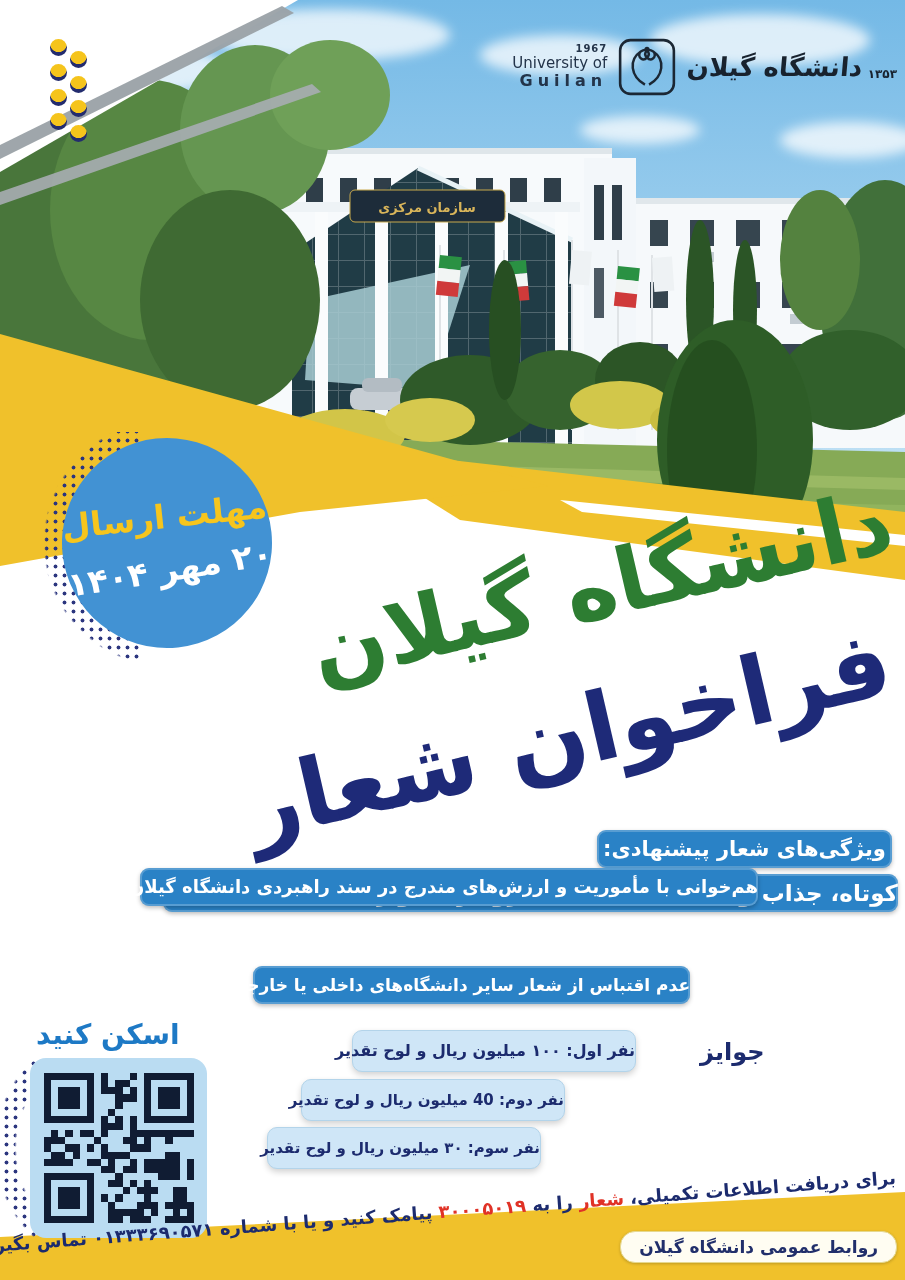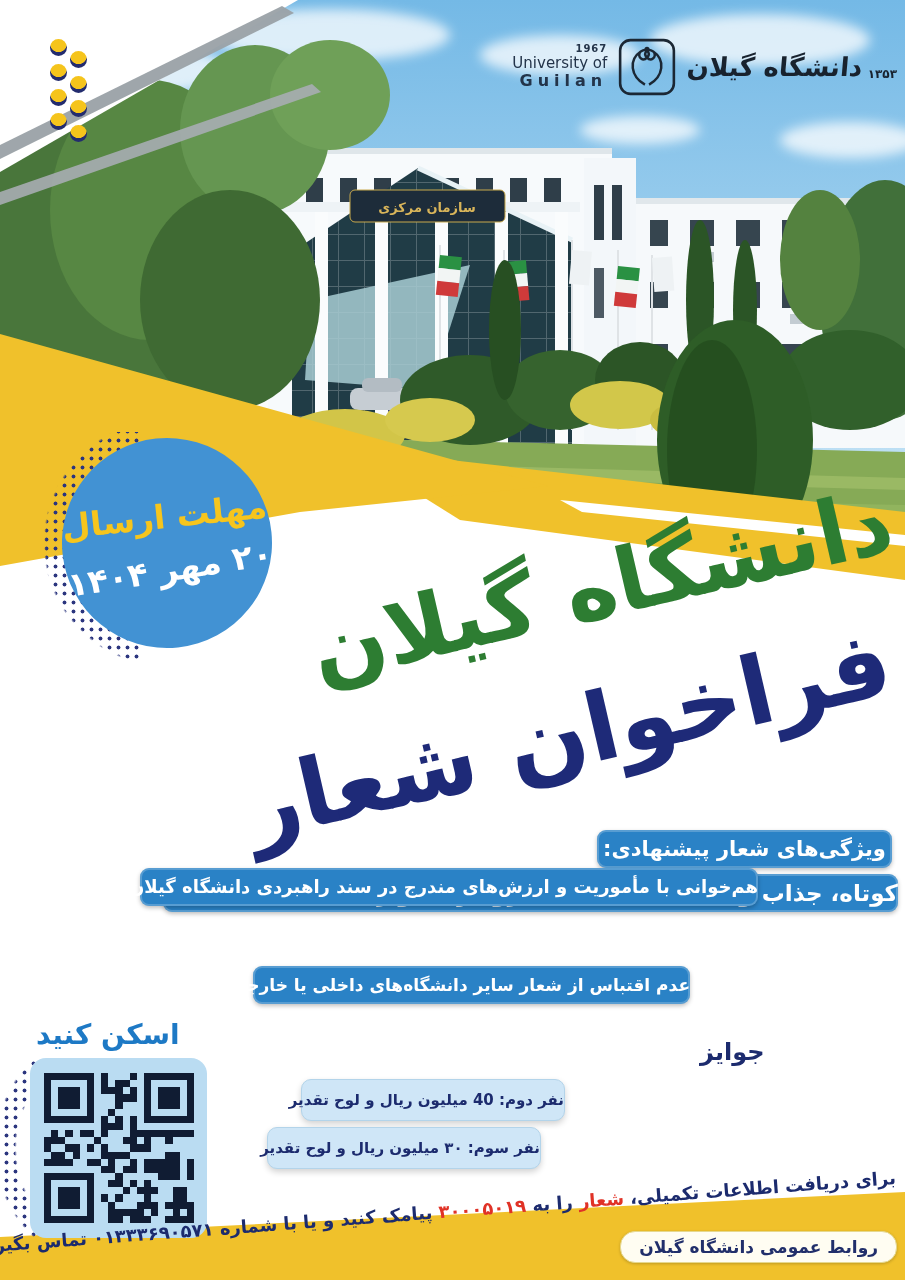--- a/index.html
+++ b/index.html
@@ -293,20 +293,21 @@
 
   <div class="headline-green">دانشگاه گیلان</div>
   <div class="headline-navy">فراخوان شعار</div>
 
   <div class="pill pill-a">ویژگی‌های شعار پیشنهادی:</div>
   <div class="pill pill-b">کوتاه، جذاب و متناسب با اهداف، رویکردها و رسالت‌های دانشگاه گیلان</div>
   <div class="pill pill-c">هم‌خوانی با مأموریت و ارزش‌های مندرج در سند راهبردی دانشگاه گیلان</div>
   <div class="pill pill-d">عدم اقتباس از شعار سایر دانشگاه‌های داخلی یا خارجی</div>
 
   <div class="prizes-label">جوایز</div>
+  <div class="prize prize-1">نفر اول: ۱۰۰ میلیون ریال و لوح تقدیر</div>
   <div class="prize prize-2">نفر دوم: 40 میلیون ریال و لوح تقدیر</div>
   <div class="prize prize-3">نفر سوم: ۳۰ میلیون ریال و لوح تقدیر</div>
 
   <div class="qr-title">اسکن کنید</div>
   <div class="qr-panel">
     <svg id="qr-code" width="150" height="150" viewBox="0 0 21 21" shape-rendering="crispEdges">
         <rect x="0" y="0" width="7" height="7" fill="#101c33"></rect>
         <rect x="1" y="1" width="5" height="5" fill="#badcf2"></rect>
         <rect x="2" y="2" width="3" height="3" fill="#101c33"></rect>
         <rect x="14" y="0" width="7" height="7" fill="#101c33"></rect>

